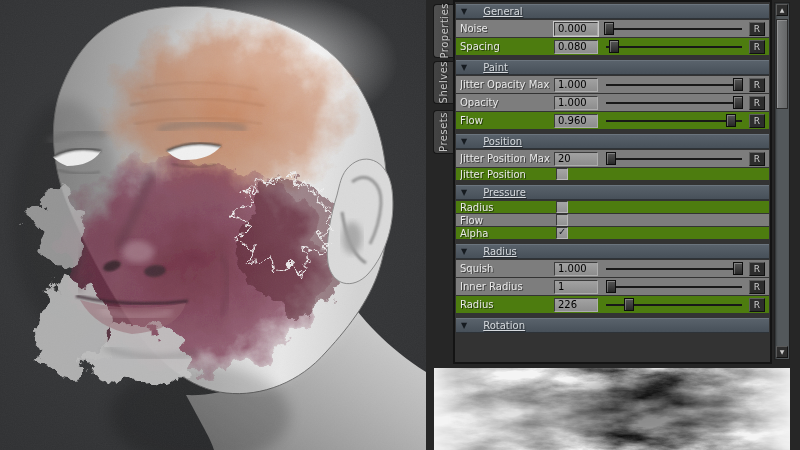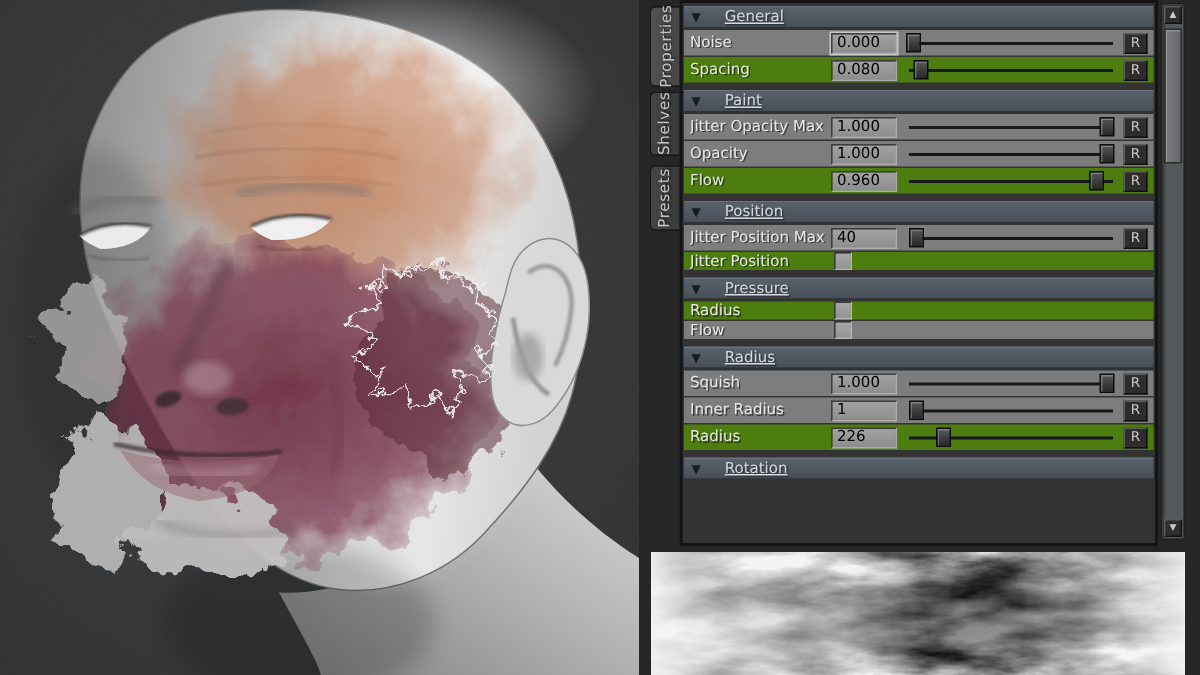--- a/index.html
+++ b/index.html
@@ -273,21 +273,21 @@
       </div>
       <button class="rbtn">R</button>
     </div>
 
     <div class="sect-hdr">
       <span class="tri">▼</span>
       <span class="sect-title">Position</span>
     </div>
     <div class="row srow alt-a">
       <span class="lbl">Jitter Position Max</span>
-      <span class="field">40</span>
+      <span class="field">20</span>
       <div class="slider">
         <div class="track"></div>
         <div class="handle" style="left: 4%;"></div>
       </div>
       <button class="rbtn">R</button>
     </div>
     <div class="row crow alt-b">
       <span class="lbl">Jitter Position</span>
       <div class="checkbox">
         
@@ -301,20 +301,26 @@
     <div class="row crow alt-b">
       <span class="lbl">Radius</span>
       <div class="checkbox">
         
       </div>
     </div>
     <div class="row crow alt-a">
       <span class="lbl">Flow</span>
       <div class="checkbox">
         
+      </div>
+    </div>
+    <div class="row crow alt-b">
+      <span class="lbl">Alpha</span>
+      <div class="checkbox checked">
+        <span class="chk">✓</span>
       </div>
     </div>
 
     <div class="sect-hdr">
       <span class="tri">▼</span>
       <span class="sect-title">Radius</span>
     </div>
     <div class="row srow alt-a">
       <span class="lbl">Squish</span>
       <span class="field">1.000</span>

